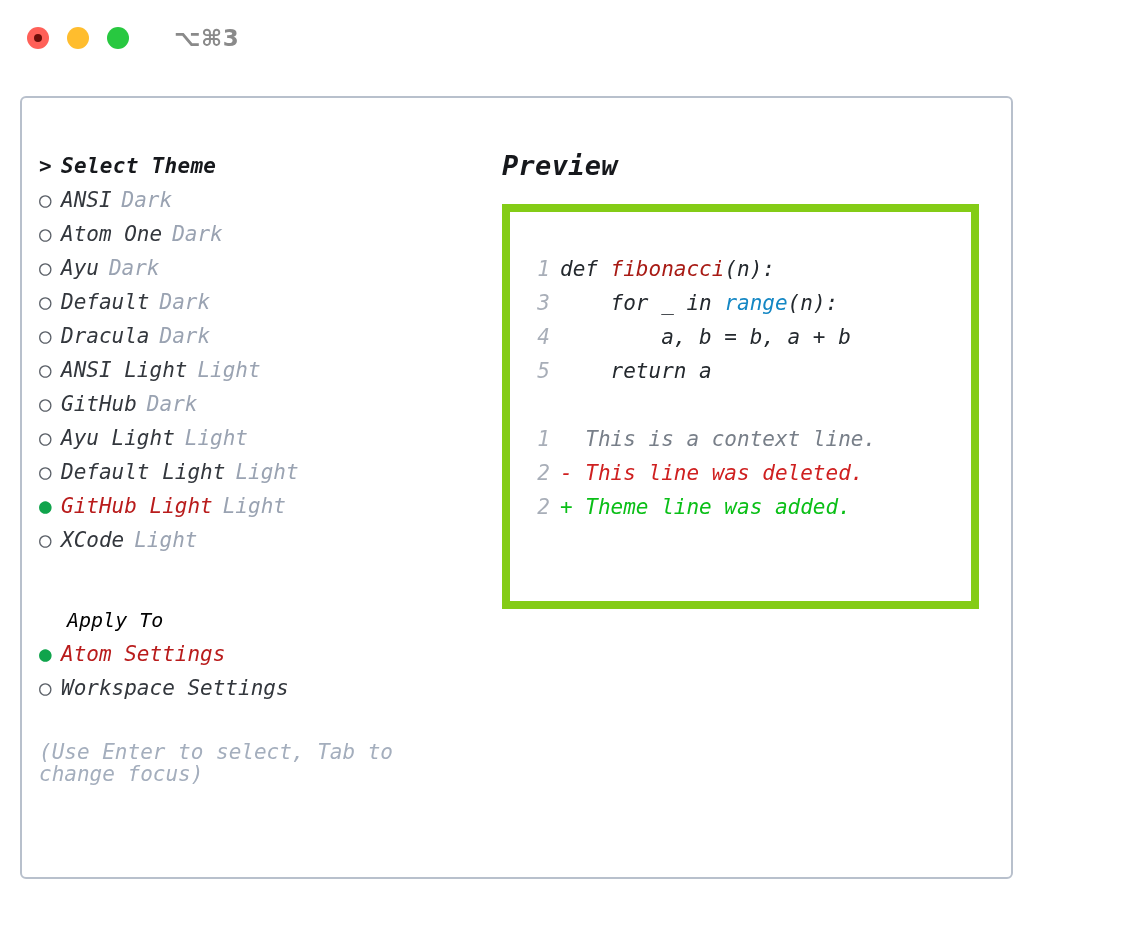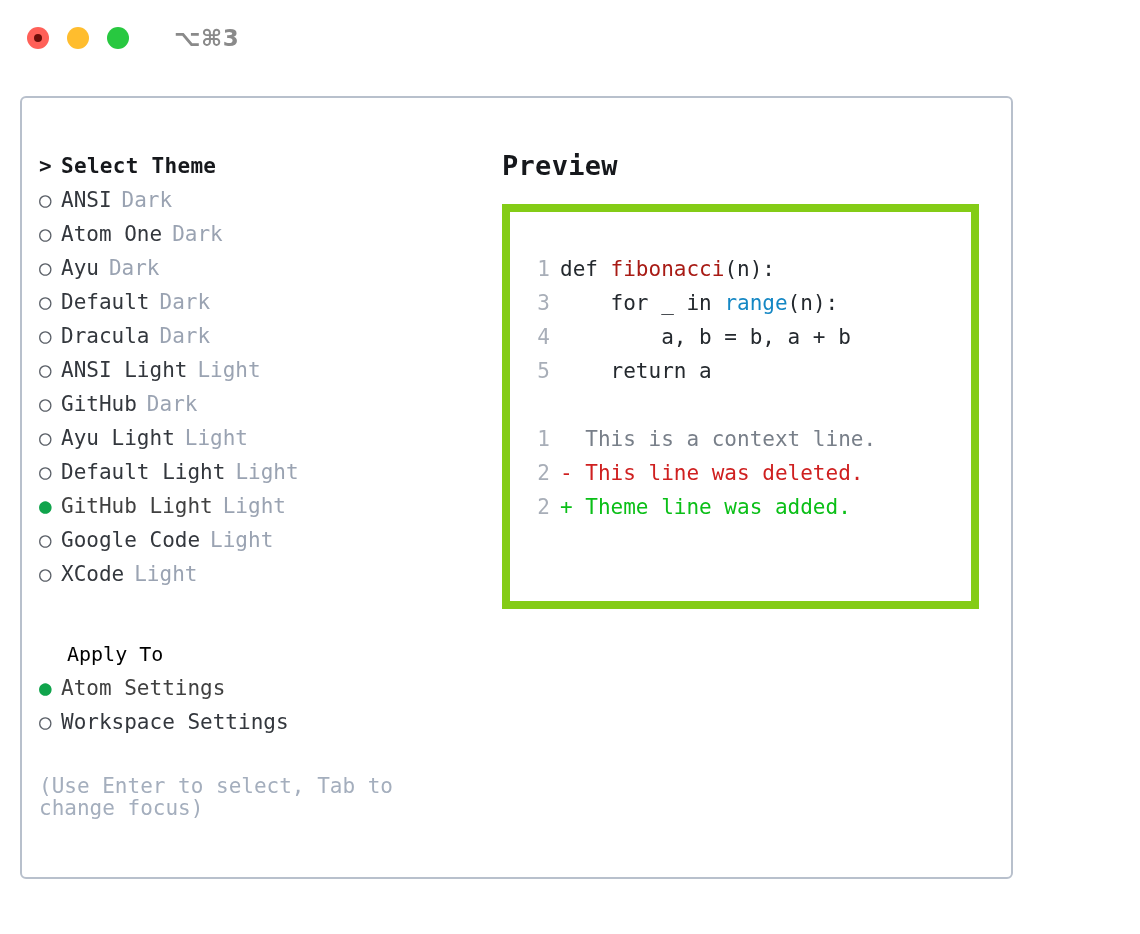--- a/index.html
+++ b/index.html
@@ -77,20 +77,21 @@
     border-radius: 6px;
     box-sizing: border-box;
     background: #ffffff;
   }
 
   .columns {
     position: absolute;
     left: 0; top: 0;
     width: 100%;
     height: 100%;
+    font-style: italic;
   }
 
   
   .left-col {
     position: absolute;
     left: 17px;
     top: 51px;
     width: 460px;
   }
 
@@ -109,21 +110,21 @@
   .bullet {
     display: inline-block;
     width: 22px;
     text-align: left;
     color: #5c6169;
   }
   .bullet.selected { color: #10a44c; }
   .bullet.arrow { color: #16181c; font-weight: bold; }
 
   .item-name { color: #33373d; }
-  .item-name.selected { color: #404040; }
+  .item-name.selected { color: #b91c1c; }
   .item-cat {
     color: #9aa3b2;
     margin-left: 10px;
   }
 
   .section-gap { height: 46px; }
   .sub-header {
     height: 34px;
     line-height: 34px;
     font-size: 20px;
@@ -210,21 +211,20 @@
             <div class="row"><span class="bullet">○</span><span class="item-name">ANSI</span><span class="item-cat">Dark</span></div>
             <div class="row"><span class="bullet">○</span><span class="item-name">Atom One</span><span class="item-cat">Dark</span></div>
             <div class="row"><span class="bullet">○</span><span class="item-name">Ayu</span><span class="item-cat">Dark</span></div>
             <div class="row"><span class="bullet">○</span><span class="item-name">Default</span><span class="item-cat">Dark</span></div>
             <div class="row"><span class="bullet">○</span><span class="item-name">Dracula</span><span class="item-cat">Dark</span></div>
             <div class="row"><span class="bullet">○</span><span class="item-name">ANSI Light</span><span class="item-cat">Light</span></div>
             <div class="row"><span class="bullet">○</span><span class="item-name">GitHub</span><span class="item-cat">Dark</span></div>
             <div class="row"><span class="bullet">○</span><span class="item-name">Ayu Light</span><span class="item-cat">Light</span></div>
             <div class="row"><span class="bullet">○</span><span class="item-name">Default Light</span><span class="item-cat">Light</span></div>
             <div class="row"><span class="bullet selected">●</span><span class="item-name selected">GitHub Light</span><span class="item-cat">Light</span></div>
-            <div class="row"><span class="bullet">○</span><span class="item-name">Google Code</span><span class="item-cat">Light</span></div>
             <div class="row"><span class="bullet">○</span><span class="item-name">XCode</span><span class="item-cat">Light</span></div>
           </div>
 
         <div class="section-gap"></div>
 
         <div class="sub-header">Apply To</div>
 
         <div id="apply-list">
             <div class="row"><span class="bullet selected">●</span><span class="item-name selected">Atom Settings</span></div>
             <div class="row"><span class="bullet">○</span><span class="item-name">Workspace Settings</span></div>

